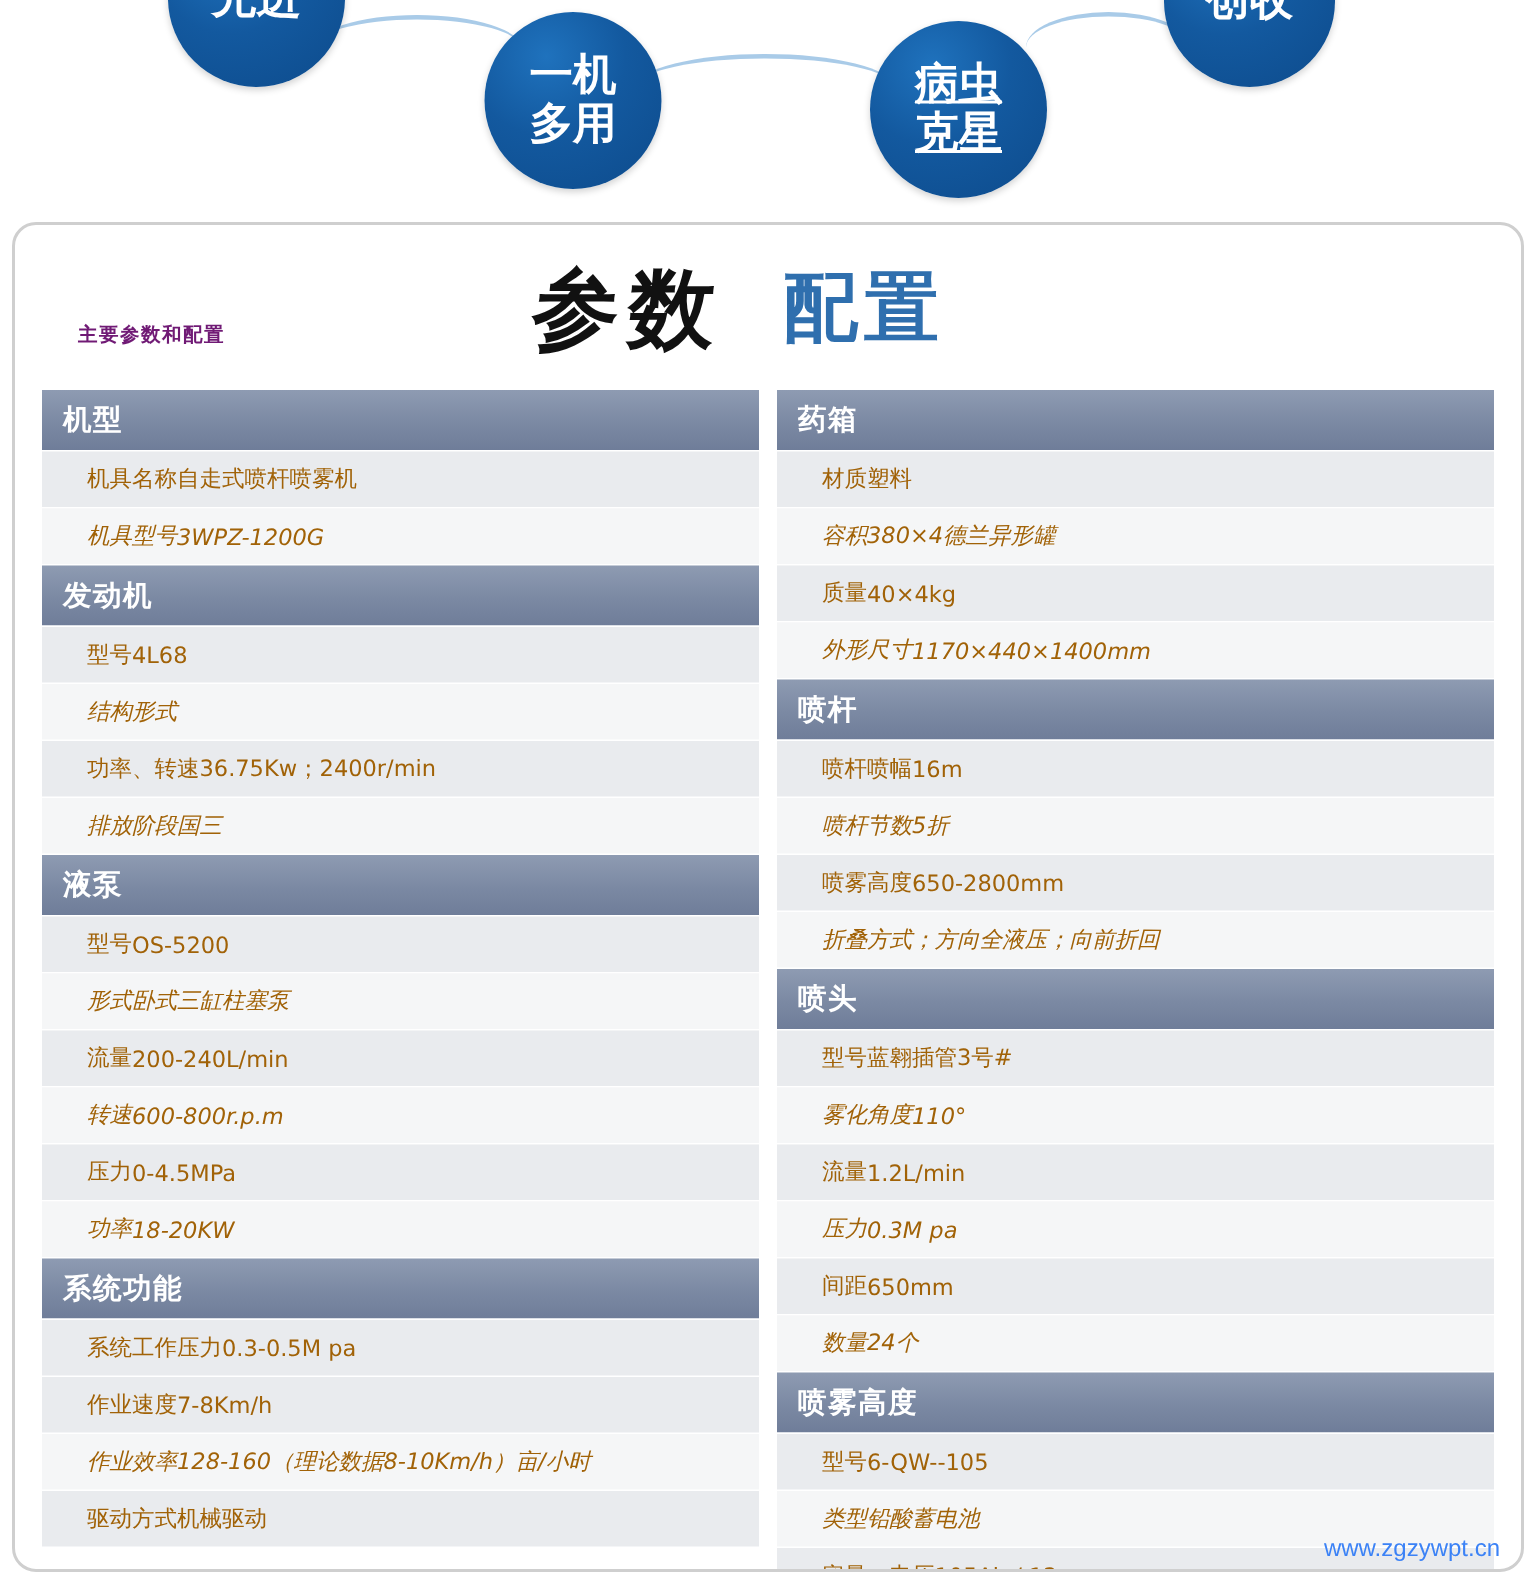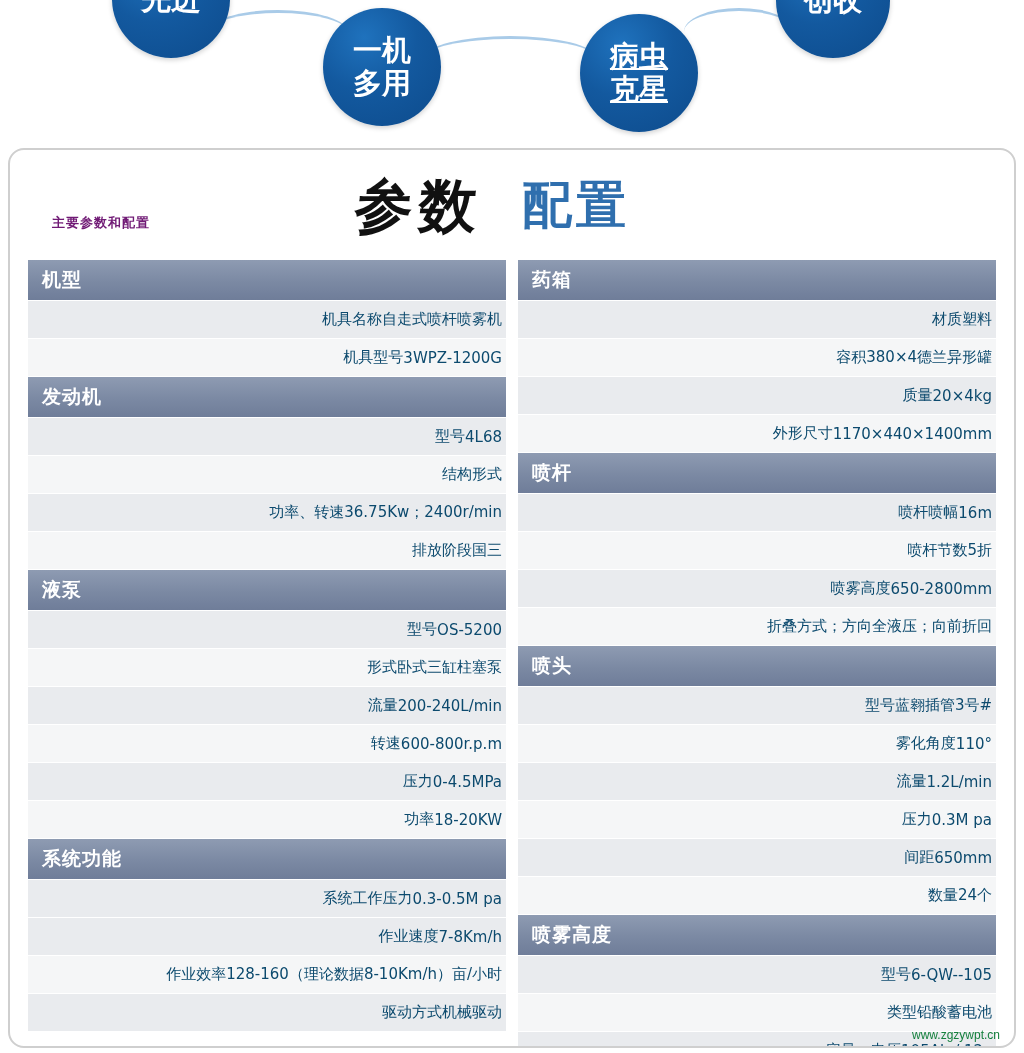--- a/index.html
+++ b/index.html
@@ -114,39 +114,39 @@
     background: linear-gradient(to bottom, #8e9bb2 0%, #7b89a3 55%, #6f7d99 100%);
     color: #ffffff;
     font-size: 19px;
     font-weight: bold;
     padding: 7px 14px;
     letter-spacing: 1px;
     border-bottom: 1px solid #ffffff;
   }
   .row {
     display: flex;
-    justify-content: flex-end;
+    justify-content: flex-start;
     align-items: center;
     font-size: 15px;
-    color: #0c4a6e;
-    padding: 9px 4px;
+    color: #a16207;
+    padding: 9px 30px;
     border-bottom: 1px solid #ffffff;
     box-sizing: border-box;
   }
   .row.odd  { background: #e9ebee; }
-  .row.even { background: #f5f6f7; }
+  .row.even { background: #f5f6f7; font-style: italic; }
   .row .k { white-space: nowrap; }
   .row .v { text-align: right; font-family: "DejaVu Sans", sans-serif; }
 
   .watermark {
     position: absolute;
     right: 14px;
     bottom: 4px;
-    color: #15803d;
-    font-size: 12px;
+    color: #3b82f6;
+    font-size: 16px;
     font-family: "Liberation Sans", sans-serif;
   }
 </style>
 </head>
 <body>
 
 <div class="banner">
   <div class="connector line-a"></div>
   <div class="connector line-b"></div>
   <div class="connector line-c"></div>
@@ -257,21 +257,21 @@
         <div class="row odd">
           <div class="k">材质</div>
           <div class="v">塑料</div>
         </div>
         <div class="row even">
           <div class="k">容积</div>
           <div class="v">380×4德兰异形罐</div>
         </div>
         <div class="row odd">
           <div class="k">质量</div>
-          <div class="v">20×4kg</div>
+          <div class="v">40×4kg</div>
         </div>
         <div class="row even">
           <div class="k">外形尺寸</div>
           <div class="v">1170×440×1400mm</div>
         </div>
         <div class="sec-head">喷杆</div>
         <div class="row odd">
           <div class="k">喷杆喷幅</div>
           <div class="v">16m</div>
         </div>

